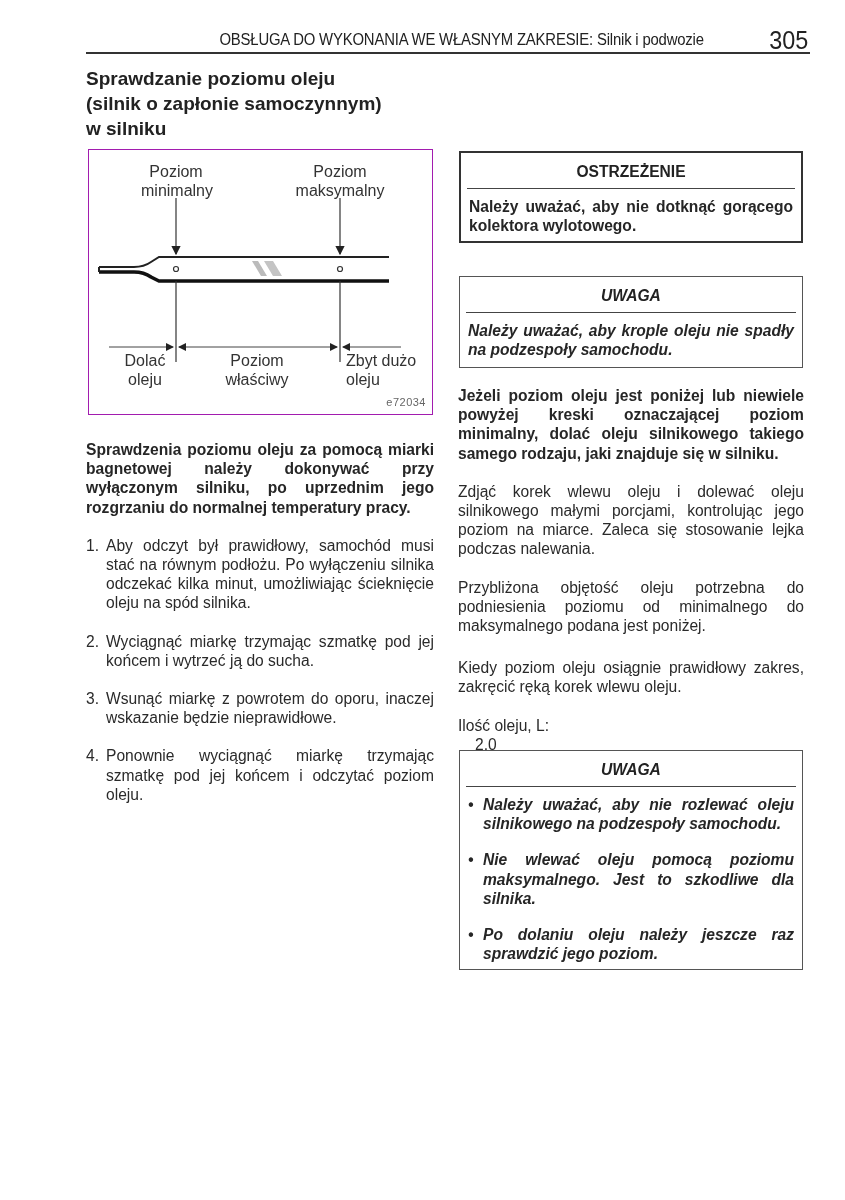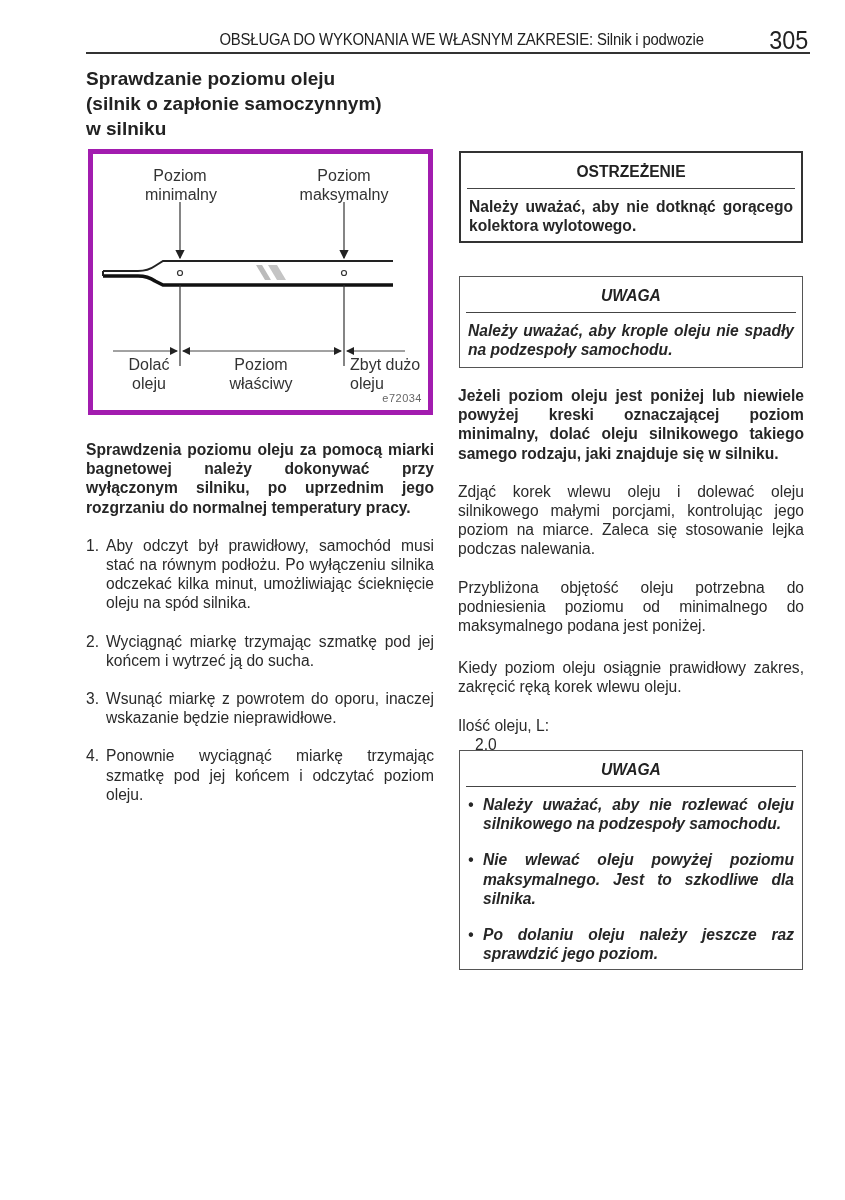--- a/index.html
+++ b/index.html
@@ -20,21 +20,21 @@
     transform: scaleX(0.9); transform-origin: right center;
   }
   .section-title {
     position: absolute; left: 86px; top: 66px; font-size: 19px; font-weight: bold;
     line-height: 25px; color: #222;
   }
   .section-title div { white-space: nowrap; }
 
   .figure {
     position: absolute; left: 88px; top: 149px; width: 345px; height: 266px;
-    border: 5px solid #a21caf; box-sizing: border-box; background: #fff;
+    border: 1px solid #a21caf; box-sizing: border-box; background: #fff;
   }
   .figure svg { position: absolute; left: 0; top: 0; }
   .fig-label {
     position: absolute; font-size: 16px; line-height: 19px; text-align: center; color: #333;
     white-space: nowrap;
   }
   .fig-code {
     position: absolute; right: 6px; bottom: 6px; font-size: 11px; color: #666; letter-spacing: 0.5px;
   }
 
@@ -184,20 +184,20 @@
 <div class="box notice" style="top:750px; height:220px;">
   <div class="box-head">UWAGA</div>
   <div class="box-rule"></div>
   <div class="box-body">
     <div class="bullet">
       <span class="bullet-dot">•</span>
       <span class="bullet-text">Należy uważać, aby nie rozlewać oleju silnikowego na podzespoły samochodu.</span>
     </div>
     <div class="bullet">
       <span class="bullet-dot">•</span>
-      <span class="bullet-text">Nie wlewać oleju powyżej poziomu maksymalnego. Jest to szkodliwe dla silnika.</span>
+      <span class="bullet-text">Nie wlewać oleju pomocą poziomu maksymalnego. Jest to szkodliwe dla silnika.</span>
     </div>
     <div class="bullet">
       <span class="bullet-dot">•</span>
       <span class="bullet-text">Po dolaniu oleju należy jeszcze raz sprawdzić jego poziom.</span>
     </div>
   </div>
 </div>
 
 </body></html>

